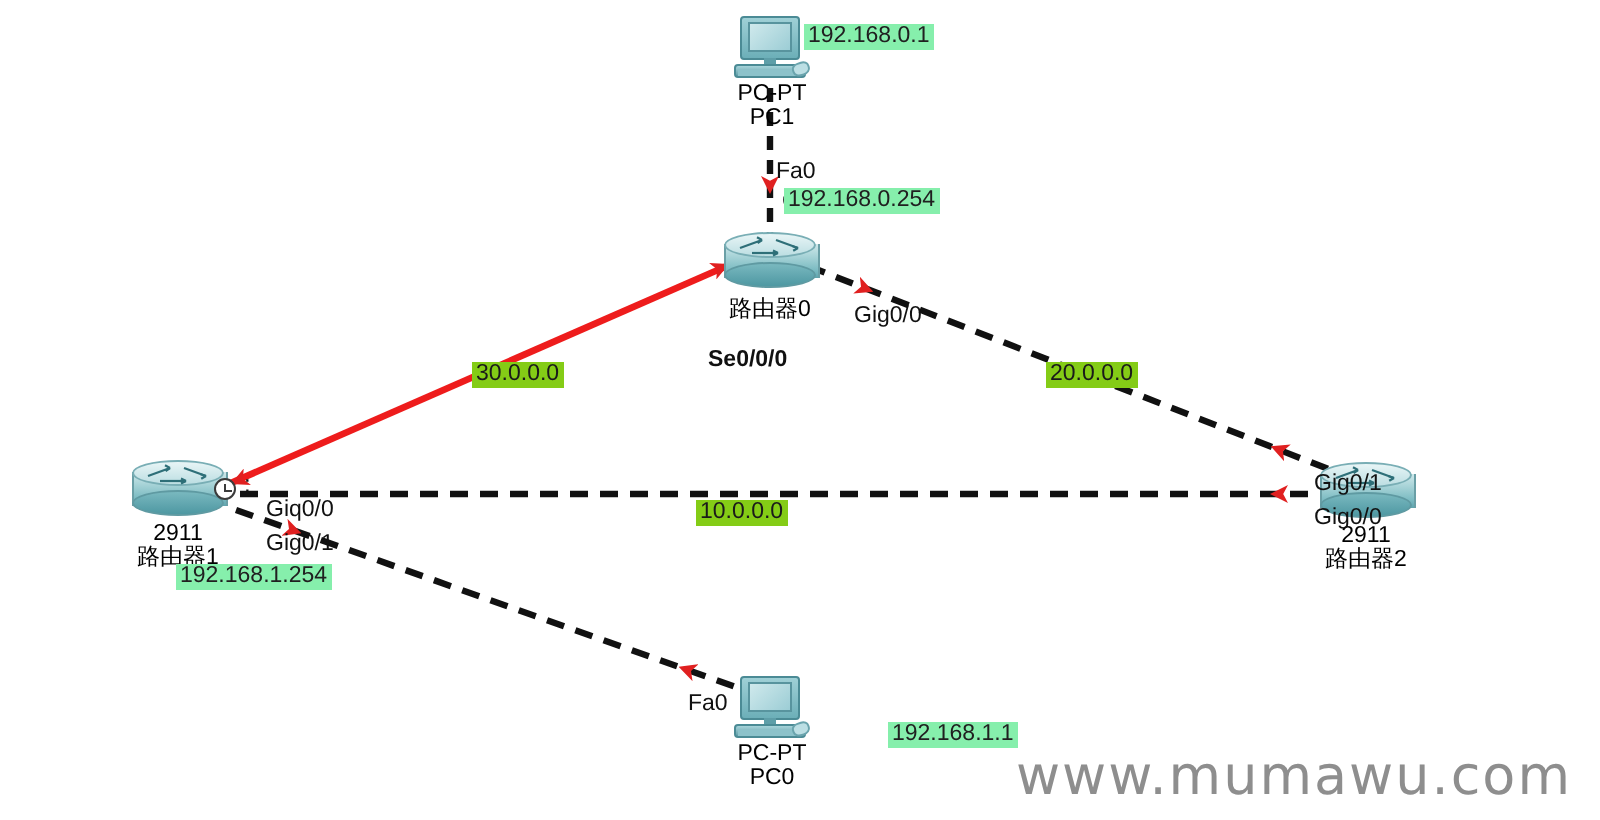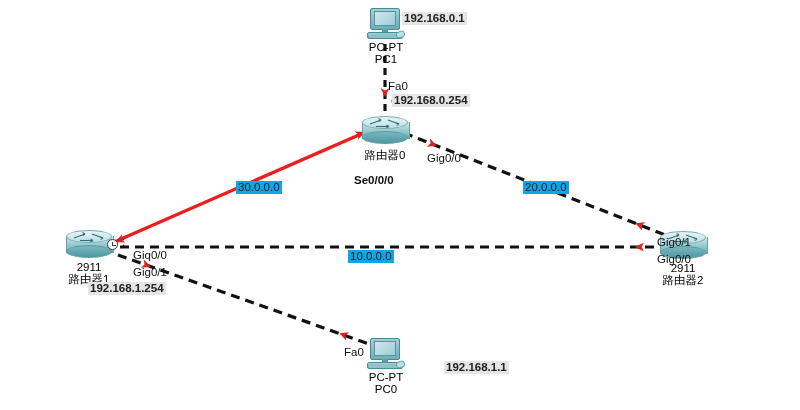--- a/index.html
+++ b/index.html
@@ -114,32 +114,31 @@
 
   
   .lbl{
     position:absolute;
     font-size:11.5px;
     color:#1a1a1a;
     white-space:nowrap;
     line-height:13px;
   }
   .lbl.ip{
-    background:#e5e5e5;
+    background:#86efac;
     padding:0 2px;
     color:#202020;
-    font-weight:bold;
   }
   .lbl.iface{
     background:transparent;
     color:#111;
     margin-top:28px;
   }
   .lbl.net{
-    background:#0ea5e9;
+    background:#84cc16;
     padding:0 2px;
   }
   .cap-name{font-size:11.5px;}
 
   
   .dce{
     position:absolute;
     width:11px;height:11px;
     border:1.4px solid #3b3b3b;
     border-radius:50%;
@@ -317,13 +316,14 @@
     <span class="lbl iface" style="left:657px;top:225px;">Gig0/0</span>
 
     <span class="lbl iface" style="left:344px;top:318px;">Fa0</span>
     <span class="lbl ip" style="left:444px;top:361px;">192.168.1.1</span>
 
     <span class="lbl net" style="left:236px;top:181px;">30.0.0.0</span>
     <span class="lbl net" style="left:492px;top:181px;margin-left:31px;">20.0.0.0</span>
     <span class="lbl net" style="left:348px;top:250px;">10.0.0.0</span>
   </div>
 
+  <div id="watermark">www.mumawu.com</div>
 </div>
 
 </body></html>

